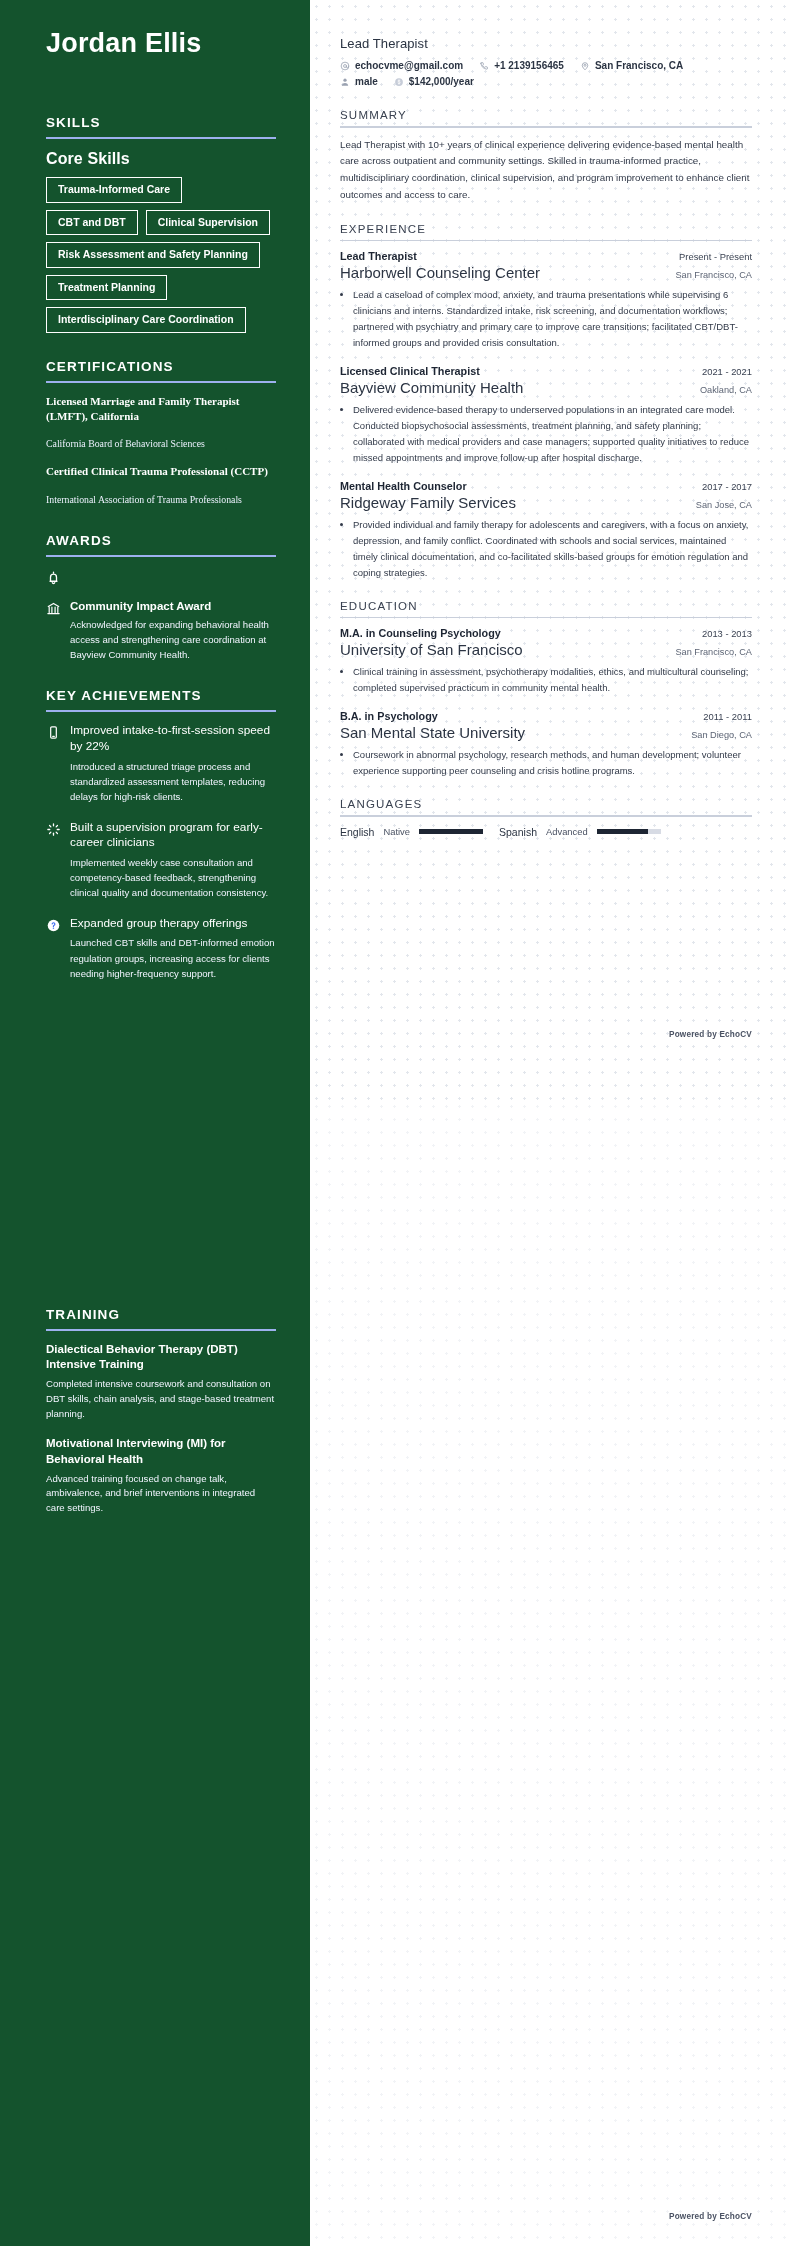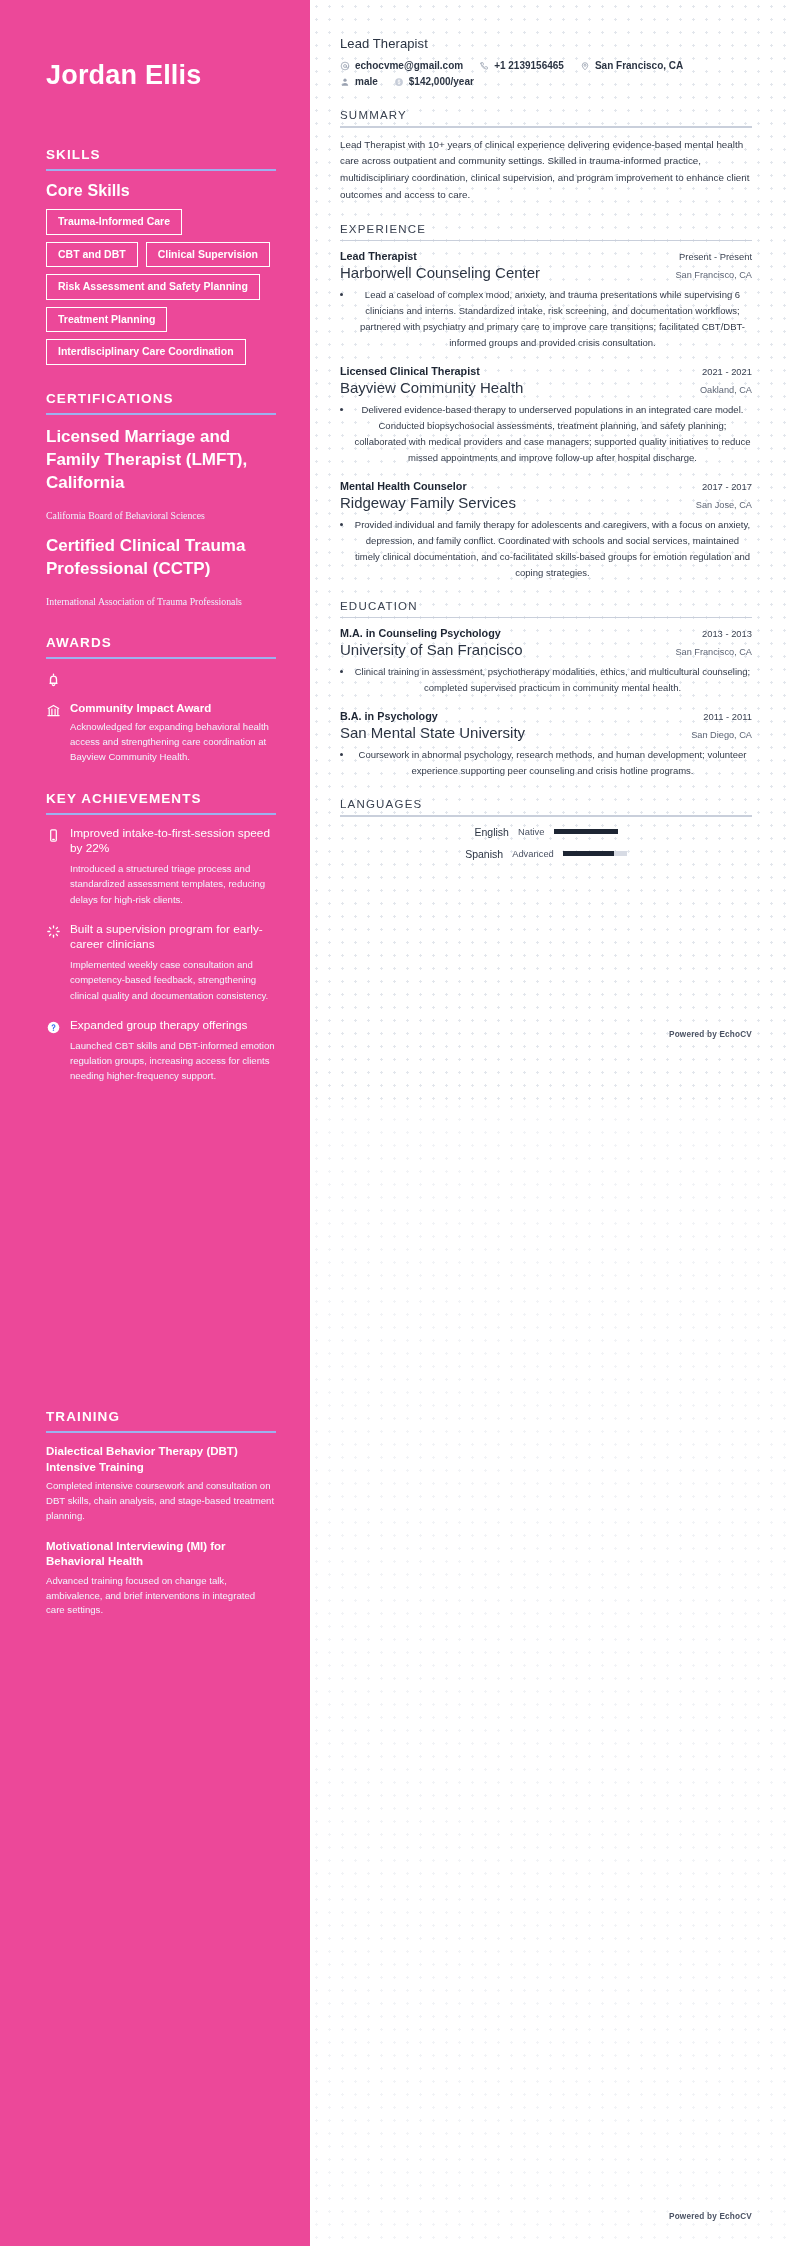--- a/index.html
+++ b/index.html
@@ -20,23 +20,23 @@
     opacity:.75;
     pointer-events:none;
   }
   .dots.bottom { top:1100px; height:1146px; opacity:.35; }
 
   .layout { position:relative; display:flex; align-items:stretch; min-height:2246px; }
 
   
   .sidebar {
     width:310px; flex:0 0 310px;
-    background:#ec4899;
+    background:#14532d;
     color:#ffffff;
-    padding:60px 34px 40px 46px;
+    padding:28px 34px 40px 46px;
   }
   .name {
     font-size:27px; font-weight:bold; letter-spacing:.2px;
     margin-bottom:56px; line-height:1.15;
   }
   .side-sec { margin-bottom:26px; }
   .side-sec-title {
     font-size:13.5px; font-weight:bold; letter-spacing:1.1px;
     padding-bottom:7px;
   }
@@ -47,21 +47,21 @@
   .chips { display:flex; flex-wrap:wrap; gap:7px 8px;align-items:flex-end; }
   .chip {
     border:1.3px solid #ffffff;
     padding:6px 11px;
     font-size:10.5px; font-weight:bold;
     line-height:1.1;
     white-space:nowrap;
   }
 
   .cert { margin-bottom:13px; }
-  .cert-name { font-size:17px; font-weight:bold; line-height:1.35; }
+  .cert-name { font-size:11px; font-weight:bold; line-height:1.35;font-family:Liberation Serif, serif; }
   .cert-org { font-size:9.8px; line-height:1.4; margin-top:14px; color:#eef2ff;font-family:Liberation Serif, serif; }
 
   .award { display:flex; gap:9px; margin-bottom:14px; align-items:flex-start; }
   .award-ico { width:15px; flex:0 0 15px; padding-top:2px; }
   .award-ico svg { display:block; width:15px; height:15px; }
   .award-title { font-size:11.5px; font-weight:bold; line-height:1.32; }
   .award-desc { font-size:9.6px; line-height:1.55; margin-top:4px; color:#f2f5ff; }
 
   .ach { display:flex; gap:9px; margin-bottom:15px; align-items:flex-start; }
   .ach-ico { width:15px; flex:0 0 15px; padding-top:2px; }
@@ -93,24 +93,24 @@
 
   .summary { font-size:9.8px; line-height:1.72; color:#323a49; }
 
   .entry { margin-bottom:14px; }
   .entry-r1 { display:flex; justify-content:space-between; align-items:baseline; gap:10px; }
   .entry-r2 { display:flex; justify-content:space-between; align-items:baseline; gap:10px; margin-top:2px; }
   .entry-role { font-size:10.8px; font-weight:bold; color:#1d2533; }
   .entry-dates { font-size:9.4px; color:#3a4252; white-space:nowrap; }
   .entry-org { font-size:15px; color:#2b3443; }
   .entry-loc { font-size:9.2px; color:#5d6575; white-space:nowrap; }
-  ul.bullets { margin:6px 0 0 13px;text-align:center; }
+  ul.bullets { margin:6px 0 0 13px; }
   ul.bullets li { font-size:9.5px; line-height:1.68; color:#323a49; margin-bottom:2px; }
 
-  .langs { display:flex; flex-wrap:wrap; align-items:center; gap:10px 16px;flex-direction:column; }
+  .langs { display:flex; flex-wrap:wrap; align-items:center; gap:10px 16px; }
   .lang { display:flex; align-items:center; gap:9px; }
   .lang-name { font-size:10.5px; color:#2b3443; }
   .lang-level { font-size:9.4px; color:#4a5263; }
   .lang-bar { width:64px; height:5px; background:#d7dbe4; position:relative; }
   .lang-bar > i { position:absolute; left:0; top:0; bottom:0; background:#1d2533; display:block; }
 
   .powered {
     position:absolute; right:42px;
     font-size:8.2px; font-weight:bold; color:#4a5263; letter-spacing:.2px;
   }

